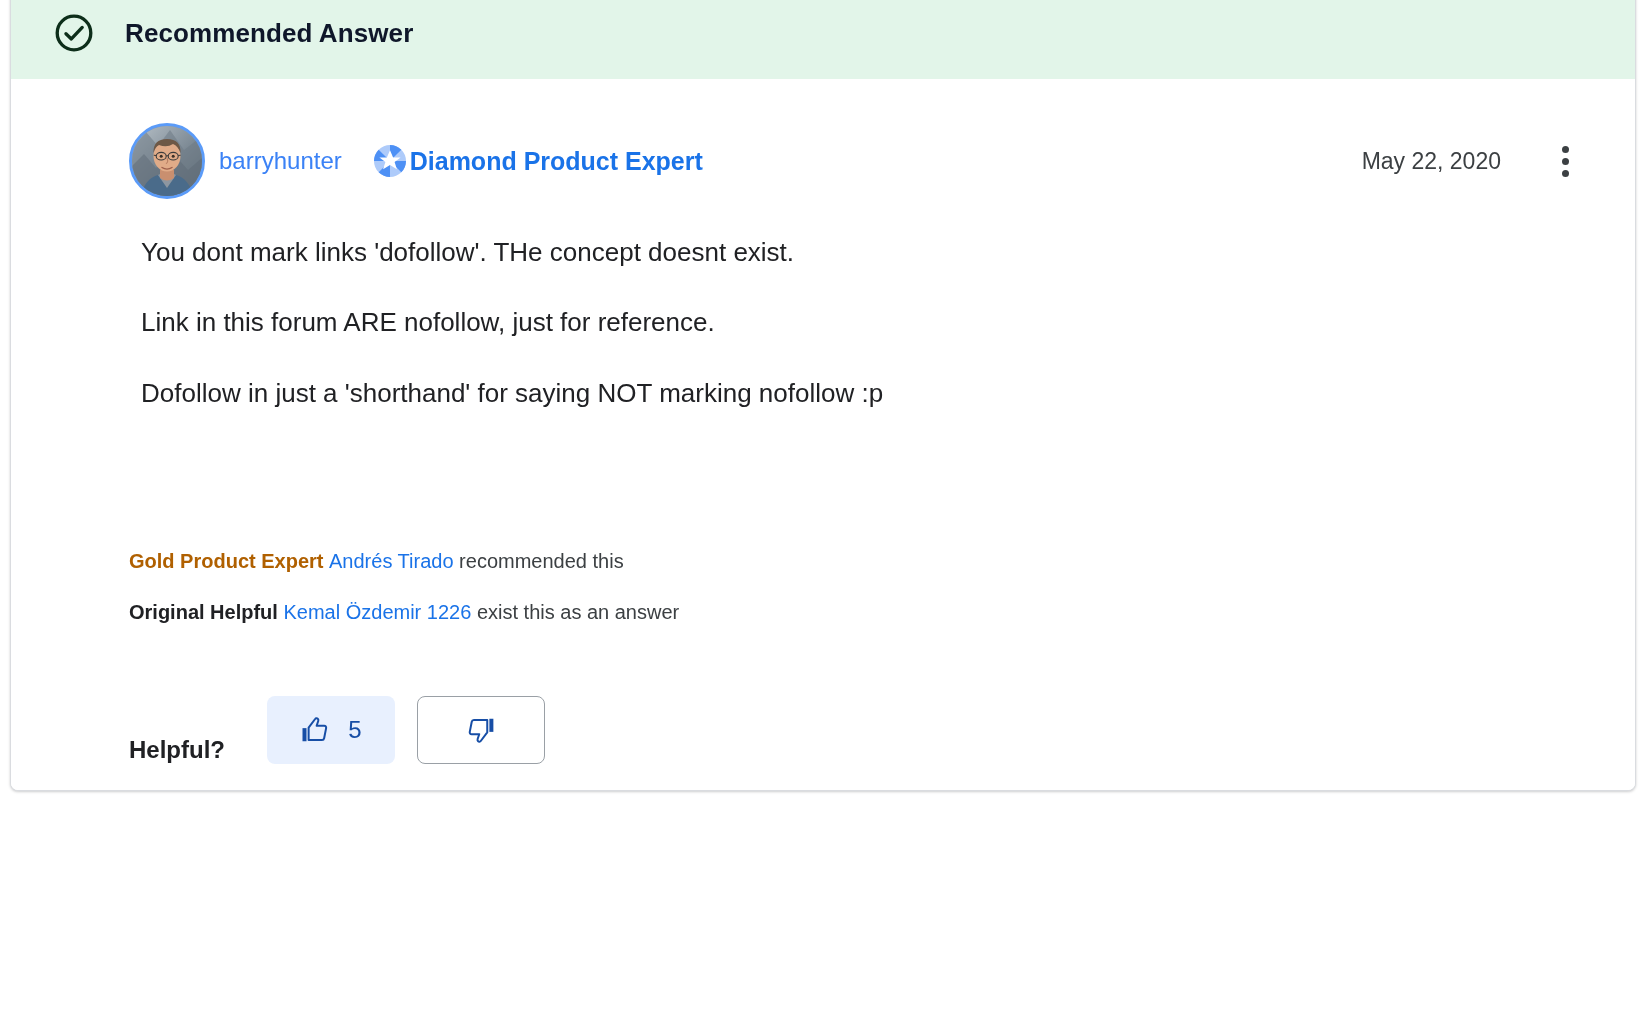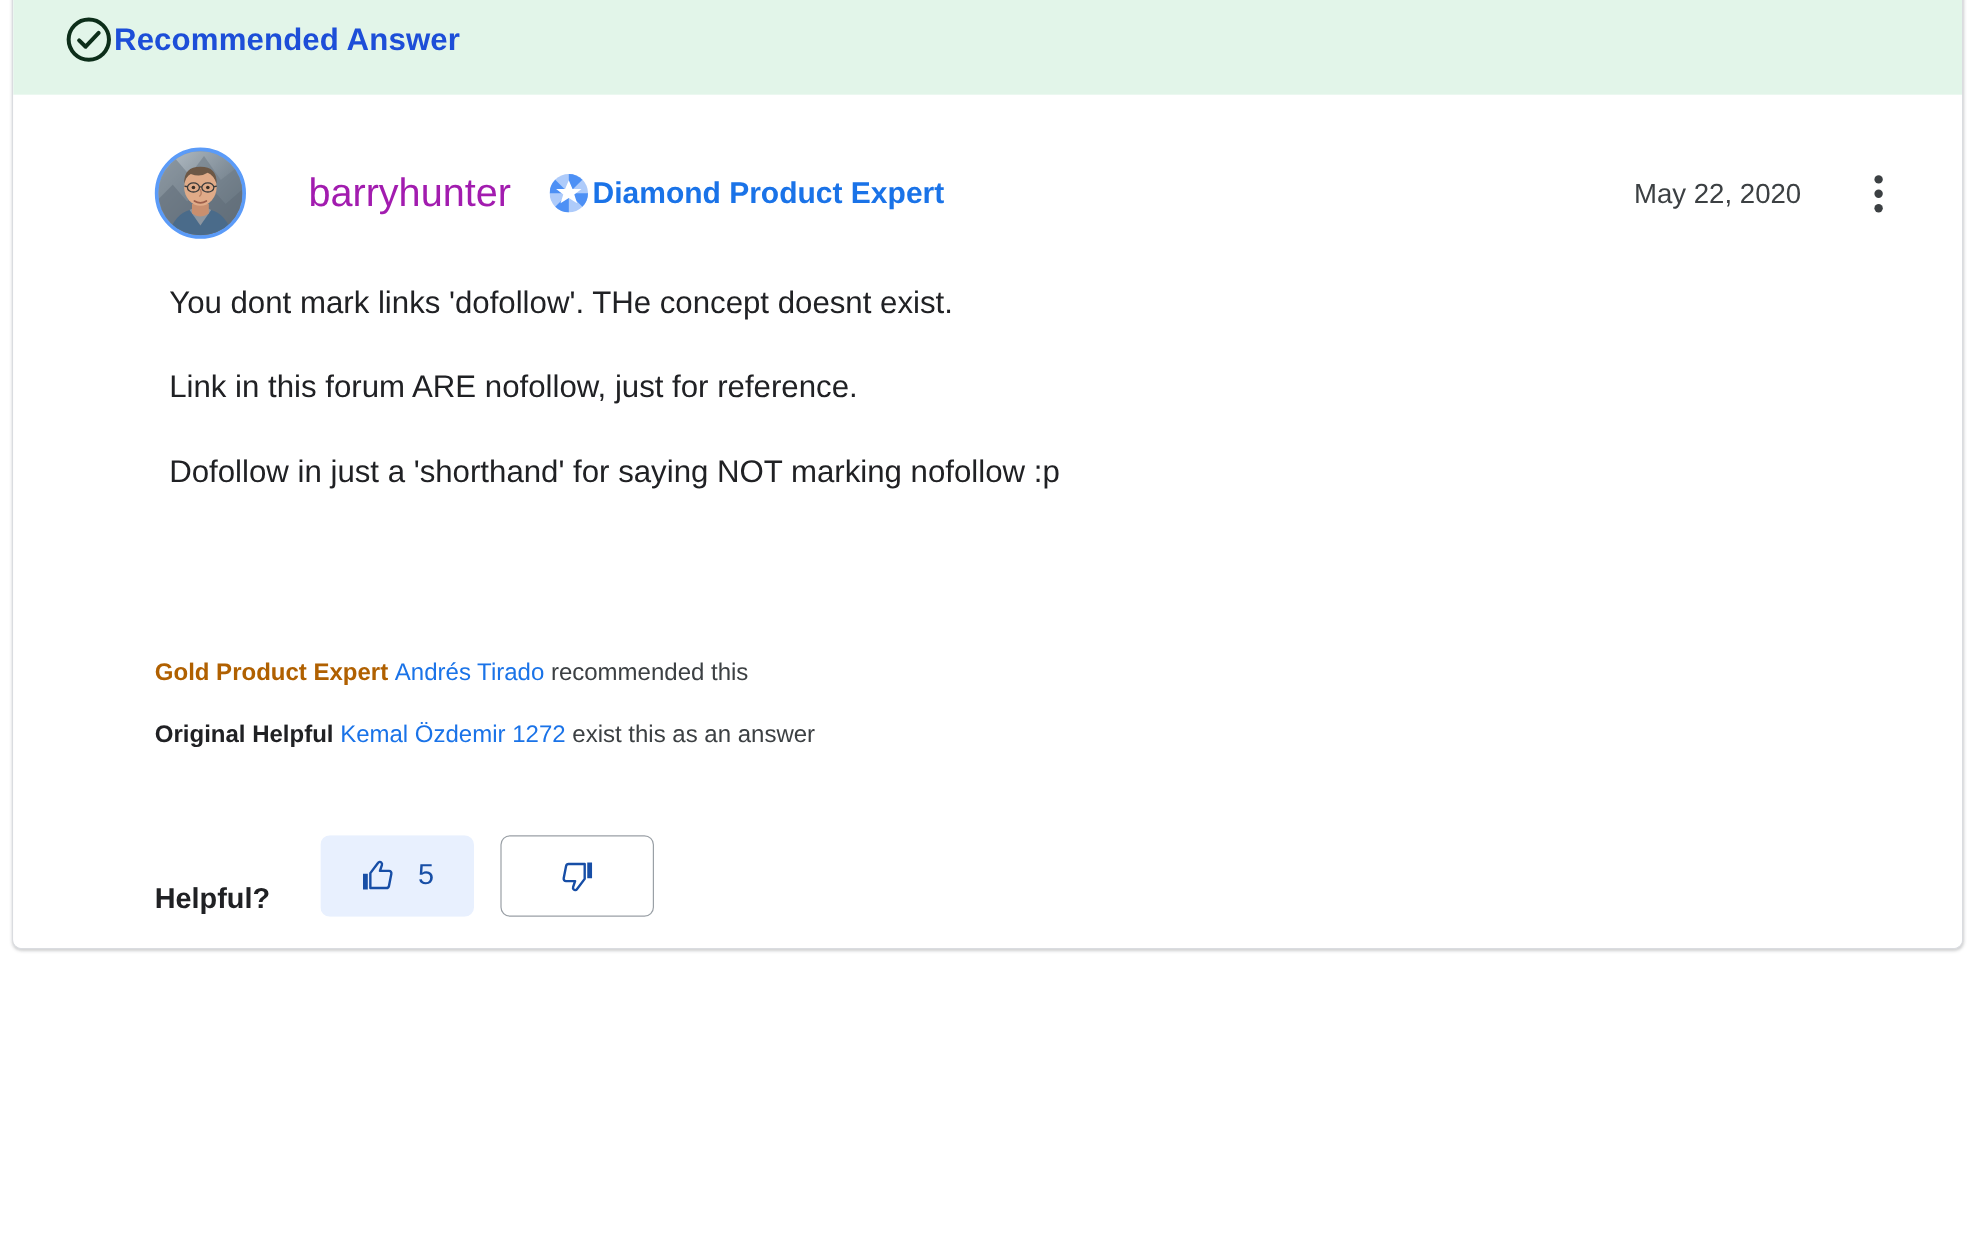--- a/index.html
+++ b/index.html
@@ -45,23 +45,24 @@
     padding: 0 0 0 42px;
     box-sizing: border-box;
   }
   .check-circle-icon {
     width: 42px;
     height: 42px;
     flex: 0 0 42px;
     display: block;
   }
   .recommended-label {
+    margin-left: 30px;
     font-size: 26px;
     font-weight: bold;
-    color: #1d4ed8;
+    color: #0f172a;
     letter-spacing: .1px;
     line-height: 1;
   }
 
   
   .answer-body {
     padding: 42px 44px 0 118px;
     background: #ffffff;
   }
 
@@ -78,23 +79,23 @@
     flex: 0 0 76px;
     border: 3px solid #5b9bf8;
     box-sizing: border-box;
     overflow: hidden;
     position: relative;
     background: #8d9aa5;
   }
   .avatar svg { display:block; width:100%; height:100%; }
 
   .author-name {
-    margin-left: 52px;
-    font-size: 33px;
-    color: #a21caf;
+    margin-left: 14px;
+    font-size: 24px;
+    color: #3b82f6;
     text-decoration: none;
     white-space: nowrap;
   }
   .expert-badge-icon {
     margin-left: 32px;
     width: 32px;
     height: 32px;
     flex: 0 0 32px;
     display: block;
   }
@@ -292,21 +293,21 @@
       <div class="message">
         <p>You dont mark links 'dofollow'. THe concept doesnt exist.</p>
         <p>Link in this forum ARE nofollow, just for reference.</p>
         <p>Dofollow in just a 'shorthand' for saying NOT marking nofollow :p</p>
         <p class="blank"></p>
       </div>
 
       <div class="attributions">
         <div class="attrib-line"><span class="attrib-gold">Gold Product Expert</span><span>&nbsp;</span><a class="attrib-link" href="#">Andrés Tirado</a><span class="attrib-tail"> recommended this</span></div>
 
-        <div class="attrib-line"><span class="attrib-op">Original Helpful</span><span>&nbsp;</span><a class="attrib-link" href="#">Kemal Özdemir 1272</a><span class="attrib-tail"> exist this as an answer</span></div>
+        <div class="attrib-line"><span class="attrib-op">Original Helpful</span><span>&nbsp;</span><a class="attrib-link" href="#">Kemal Özdemir 1226</a><span class="attrib-tail"> exist this as an answer</span></div>
       </div>
 
       <div class="helpful-row">
         <div class="helpful-label">Helpful?</div>
 
         <div class="vote-btn up">
           <svg class="thumb-icon" viewBox="0 0 24 24">
             <path d="M2 21h3.2V10.5H2V21z" fill="#174ea6"></path>
             <path d="M6.9 10.1 L12.1 3.2 c.5-.7 1.5-.8 2.1-.2 .5.5.6 1.2.4 1.8 L13.3 8.6 h6.1 c1 0 1.7.9 1.5 1.9 l-1.6 8.1 c-.15.8-.85 1.4-1.7 1.4 H6.9 Z" fill="none" stroke="#174ea6" stroke-width="1.6" stroke-linejoin="round"></path>
           </svg>

